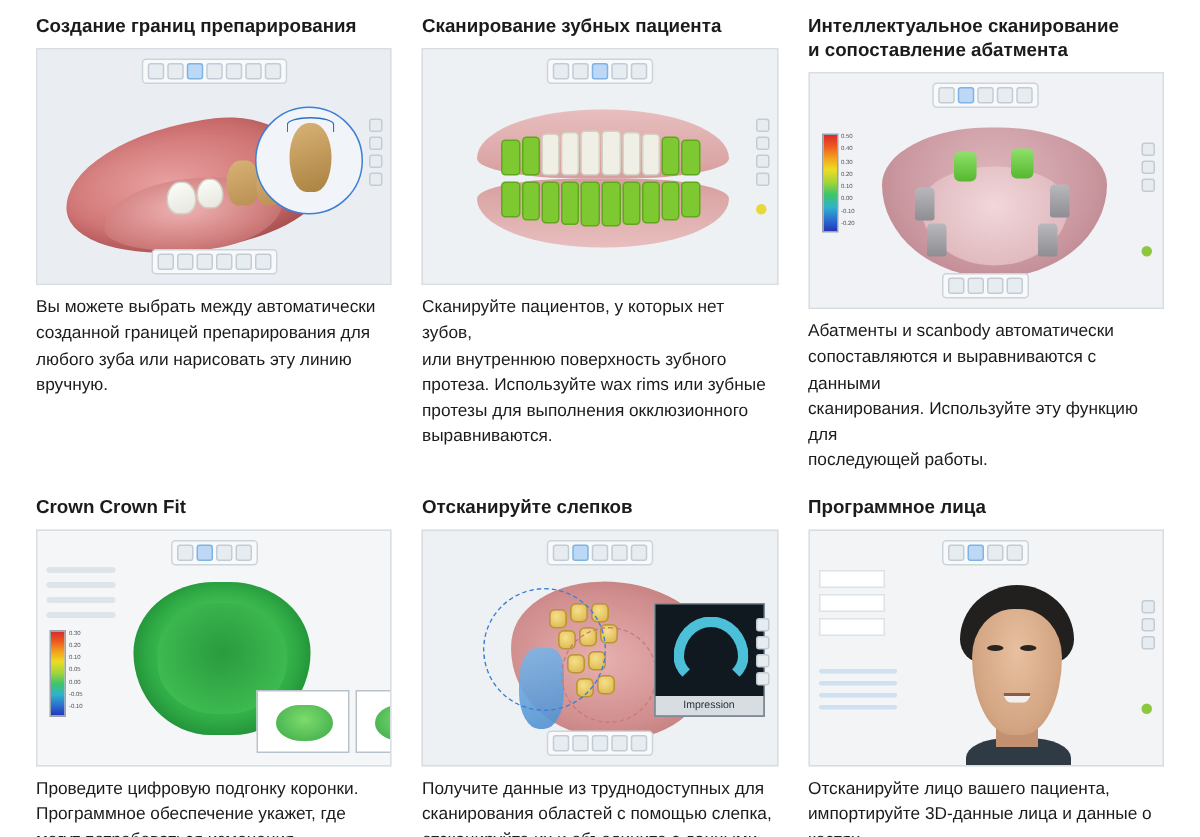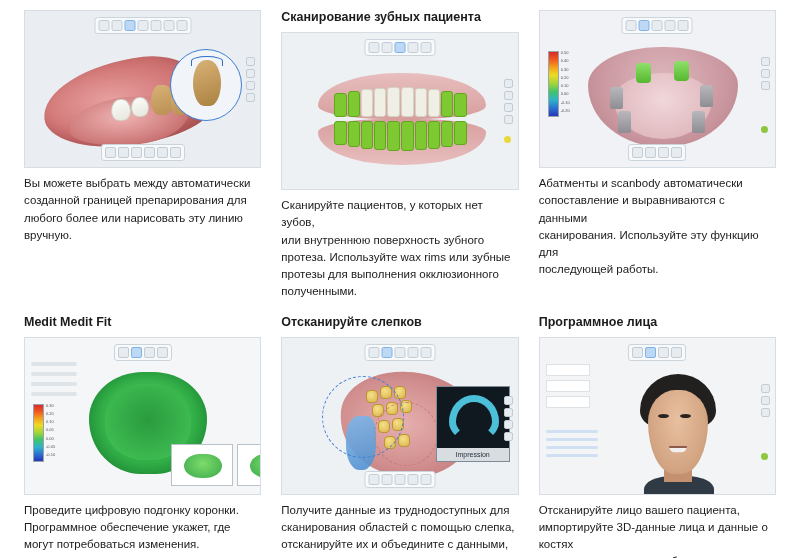--- a/index.html
+++ b/index.html
@@ -343,20 +343,21 @@
     background: #2f3a44; border-radius: 40% 40% 0 0 / 60% 60% 0 0;
   }
 </style>
 </head>
 <body>
 
 <div class="page">
   <div class="grid">
 
     <div class="card">
+      <div class="card-title">Создание границ препарирования</div>
       <div class="shot">
         <div class="s1-bg"></div>
         <div class="s1-arch"></div>
         <div class="s1-arch2"></div>
         <div class="s1-tooth" style="left:86px;top:88px;width:20px;height:22px;"></div>
         <div class="s1-tooth" style="left:106px;top:86px;width:18px;height:20px;"></div>
         <div class="s1-abut" style="left:126px;top:74px;width:22px;height:30px;"></div>
         <div class="s1-abut" style="left:146px;top:78px;width:18px;height:26px;"></div>
         <div class="s1-circle">
           <div class="zl"></div>
@@ -381,21 +382,21 @@
         </div>
         <div class="vright">
           <i></i>
           <i></i>
           <i></i>
           <i></i>
         </div>
       </div>
       <div class="card-desc">Вы можете выбрать между автоматически
 созданной границей препарирования для
-любого более или нарисовать эту линию
+любого зуба или нарисовать эту линию
 вручную.</div>
     </div>
 
     <div class="card">
       <div class="card-title">Сканирование зубных пациента</div>
       <div class="shot">
         <div class="s2-bg"></div>
         <div class="s2-upper"></div>
         <div class="s2-lower"></div>
 
@@ -433,24 +434,26 @@
           <i></i>
           <i></i>
           <i></i>
         </div>
         <div class="dot-yellow"></div>
       </div>
       <div class="card-desc">Сканируйте пациентов, у которых нет зубов,
 или внутреннюю поверхность зубного
 протеза. Используйте wax rims или зубные
 протезы для выполнения окклюзионного
-полученными.</div>
+выравниваются.</div>
     </div>
 
     <div class="card">
+      <div class="card-title two-line" style="white-space:pre-line">Интеллектуальное сканирование
+и сопоставление абатмента</div>
       <div class="shot">
         <div class="s3-bg"></div>
         <div class="s3-arch"></div>
         <div class="s3-inner"></div>
         <div class="s3-green" style="left:96px;top:52px;"></div>
         <div class="s3-green" style="left:134px;top:50px;"></div>
         <div class="s3-scanbody" style="left:70px;top:76px;"></div>
         <div class="s3-scanbody" style="left:160px;top:74px;"></div>
         <div class="s3-scanbody" style="left:78px;top:100px;"></div>
         <div class="s3-scanbody" style="left:152px;top:100px;"></div>
@@ -481,30 +484,30 @@
           <i></i>
         </div>
         <div class="vright">
           <i></i>
           <i></i>
           <i></i>
         </div>
         <div class="dot-green"></div>
       </div>
       <div class="card-desc">Абатменты и scanbody автоматически
-сопоставление и выравниваются с данными
+сопоставляются и выравниваются с данными
 сканирования. Используйте эту функцию для
 последующей работы.</div>
     </div>
   </div>
 
   <div class="grid row2">
 
     <div class="card">
-      <div class="card-title">Medit Medit Fit</div>
+      <div class="card-title">Crown Crown Fit</div>
       <div class="shot">
         <div class="s4-bg"></div>
         <div class="s4-panel">
           <span></span>
           <span></span>
           <span></span>
           <span></span>
         </div>
         <div class="s4-crown"></div>
         <div class="legend" style="top:66px;height:58px;"></div>

